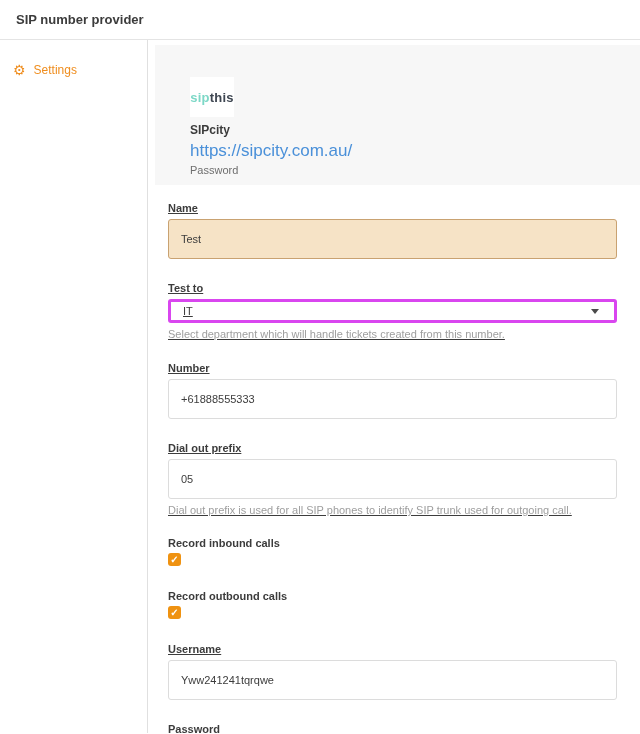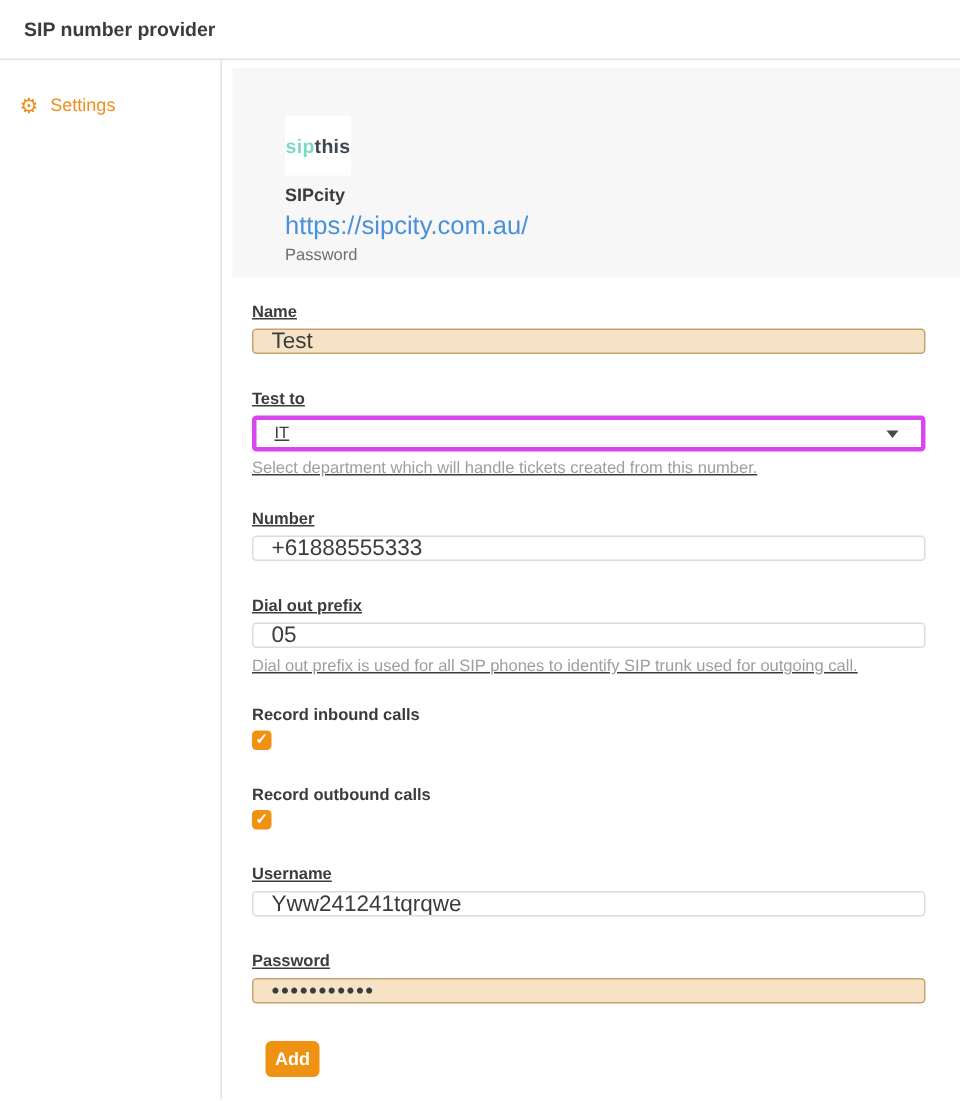--- a/index.html
+++ b/index.html
@@ -97,26 +97,26 @@
   .form-group { margin-bottom: 23px; text-decoration: underline; }
   .field-label {
     display: block;
     font-size: 11px;
     font-weight: bold;
     color: #3c3c3c;
     margin-bottom: 5px;
   }
   .text-input {
     width: 100%;
-    height: 17px;
+    height: 40px;
     border: 1px solid #dcdcdc;
     border-radius: 3px;
     background: #ffffff;
     font-family: "Liberation Sans", sans-serif;
-    font-size: 15px;
+    font-size: 11px;
     color: #3c3c3c;
     padding: 0 12px;
     outline: none;
   }
   .text-input.highlighted {
     background: #f6e3c6;
     border: 1px solid #c9a271;
   }
   .select-box {
     width: 100%;

